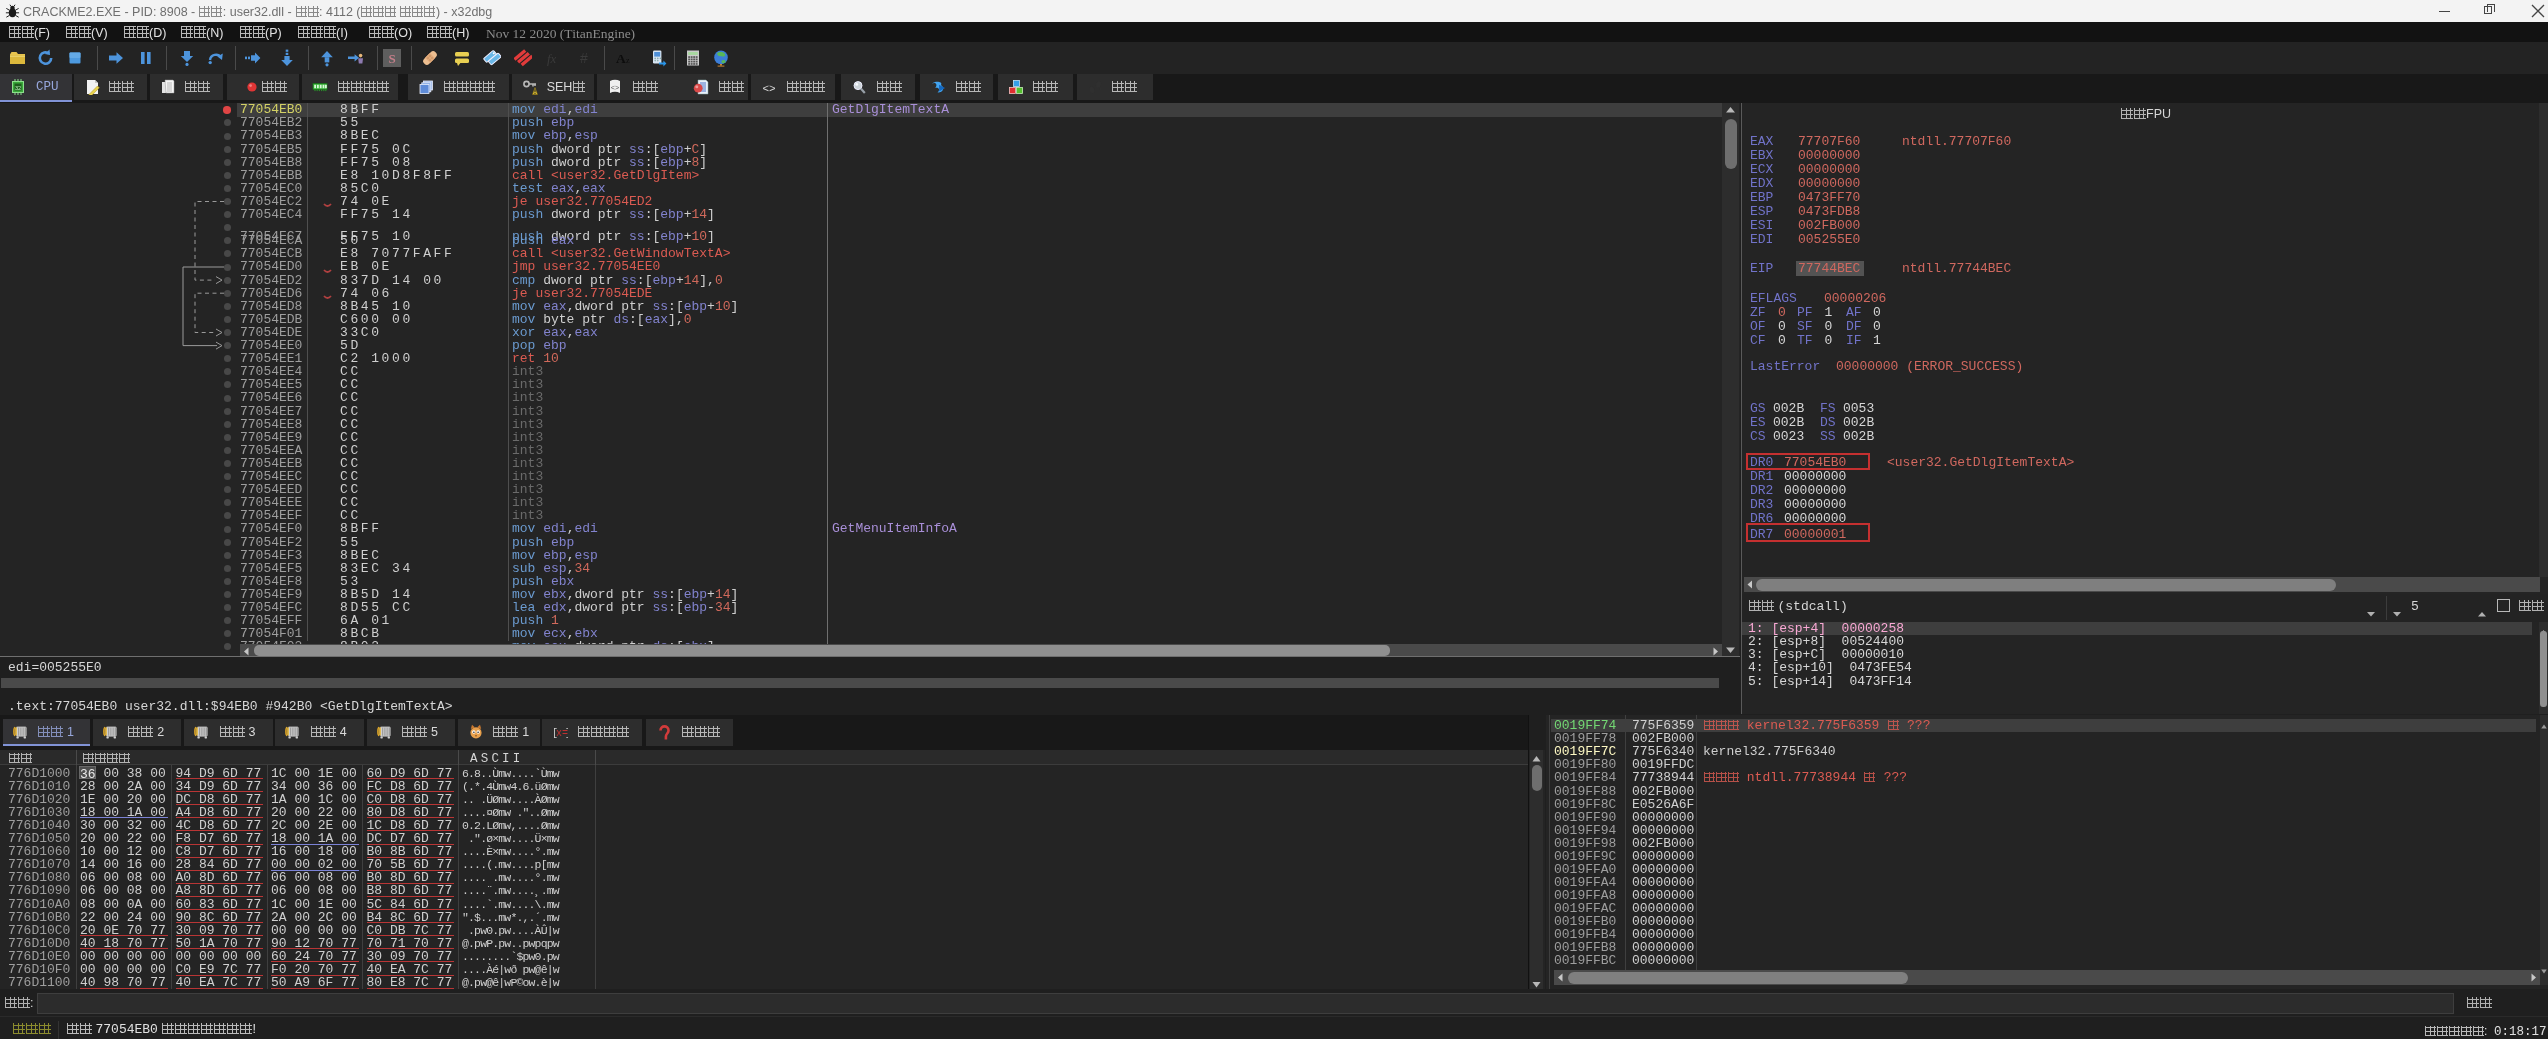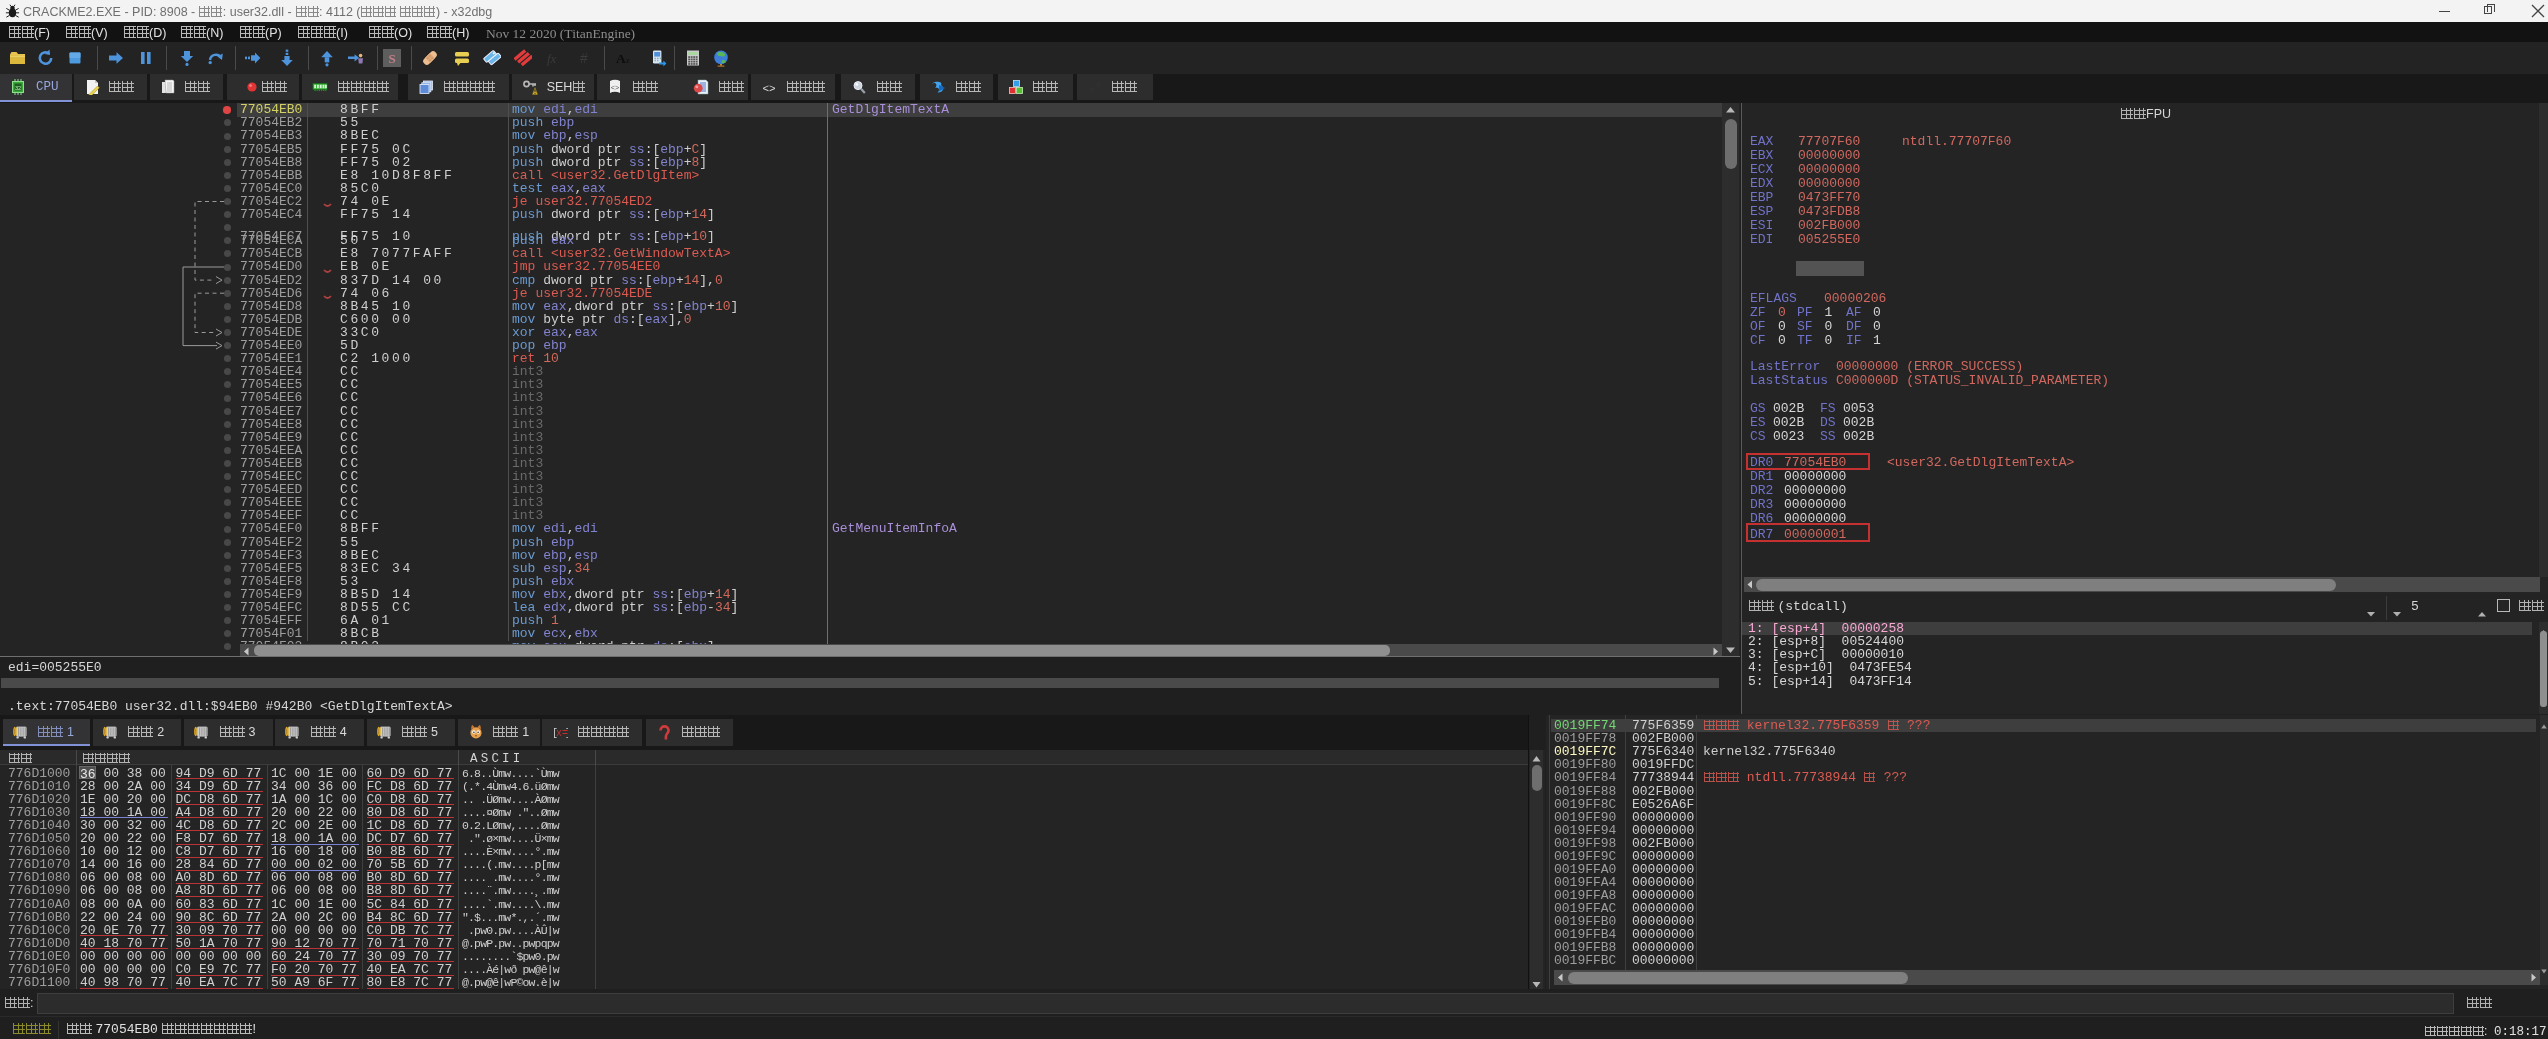--- a/index.html
+++ b/index.html
@@ -417,21 +417,21 @@
 <span class="sp cb" style="left:340px;letter-spacing:2.6px">8BEC</span>
 <span class="sp" style="left:512px"><span class="m">mov </span><span class="rg">ebp</span><span class="w">,</span><span class="rg">esp</span></span>
 </div>
 <div class="row" style="top:39.5px;width:1740px">
 <span class="sp ca" style="left:240px">77054EB5</span>
 <span class="sp cb" style="left:340px;letter-spacing:2.6px">FF75 0C</span>
 <span class="sp" style="left:512px"><span class="m">push </span><span class="w">dword ptr </span><span class="rg">ss</span><span class="w">:</span><span class="w">[</span><span class="rg">ebp</span><span class="w">+</span><span class="n">C</span><span class="w">]</span></span>
 </div>
 <div class="row" style="top:52.6px;width:1740px">
 <span class="sp ca" style="left:240px">77054EB8</span>
-<span class="sp cb" style="left:340px;letter-spacing:2.6px">FF75 02</span>
+<span class="sp cb" style="left:340px;letter-spacing:2.6px">FF75 08</span>
 <span class="sp" style="left:512px"><span class="m">push </span><span class="w">dword ptr </span><span class="rg">ss</span><span class="w">:</span><span class="w">[</span><span class="rg">ebp</span><span class="w">+</span><span class="n">8</span><span class="w">]</span></span>
 </div>
 <div class="row" style="top:65.7px;width:1740px">
 <span class="sp ca" style="left:240px">77054EBB</span>
 <span class="sp cb" style="left:340px;letter-spacing:2.6px">E8 10D8F8FF</span>
 <span class="sp" style="left:512px"><span class="rd">call </span><span class="rd">&lt;user32.GetDlgItem&gt;</span></span>
 </div>
 <div class="row" style="top:78.8px;width:1536px">
 <span class="sp ca" style="left:240px">77054EC0</span>
 <span class="sp cb" style="left:340px;letter-spacing:2.6px">85C0</span>
@@ -639,26 +639,26 @@
 <div class="ab" style="left:378px;top:4px;font-size:12.5px;color:#d6d6d6"><i class="c "></i><i class="c "></i>FPU</div>
 <div class="rrow" style="top:31.5px;left:0;width:806px"><span class="sp rn" style="left:8.0px">EAX</span><span class="sp rv" style="left:56.0px">77707F60</span><span class="sp rv" style="left:160.0px">ntdll.77707F60</span></div>
 <div class="rrow" style="top:45.6px;left:0;width:806px"><span class="sp rn" style="left:8.0px">EBX</span><span class="sp rv" style="left:56.0px">00000000</span></div>
 <div class="rrow" style="top:59.7px;left:0;width:806px"><span class="sp rn" style="left:8.0px">ECX</span><span class="sp rv" style="left:56.0px">00000000</span></div>
 <div class="rrow" style="top:73.8px;left:0;width:806px"><span class="sp rn" style="left:8.0px">EDX</span><span class="sp rv" style="left:56.0px">00000000</span></div>
 <div class="rrow" style="top:87.9px;left:0;width:806px"><span class="sp rn" style="left:8.0px">EBP</span><span class="sp rv" style="left:56.0px">0473FF70</span></div>
 <div class="rrow" style="top:102.0px;left:0;width:806px"><span class="sp rn" style="left:8.0px">ESP</span><span class="sp rv" style="left:56.0px">0473FDB8</span></div>
 <div class="rrow" style="top:116.1px;left:0;width:806px"><span class="sp rn" style="left:8.0px">ESI</span><span class="sp rv" style="left:56.0px">002FB000</span></div>
 <div class="rrow" style="top:130.2px;left:0;width:806px"><span class="sp rn" style="left:8.0px">EDI</span><span class="sp rv" style="left:56.0px">005255E0</span></div>
 <div class="ab" style="left:54px;top:157.5px;width:68px;height:15px;background:#535353"></div>
+<div class="rrow" style="top:158.5px;left:0;width:806px"><span class="sp rn" style="left:8.0px">EIP</span><span class="sp rv" style="left:56.0px">77744BEC</span><span class="sp rv" style="left:160.0px">ntdll.77744BEC</span></div>
 <div class="rrow" style="top:188.5px;left:0;width:806px"><span class="sp rn" style="left:8.0px">EFLAGS</span><span class="sp rv" style="left:82.0px">00000206</span></div>
 <div class="rrow" style="top:202.9px;left:0;width:806px"><span class="sp rn" style="left:8.0px">ZF</span><span class="sp rv" style="left:36.0px">0</span><span class="sp rn" style="left:55.0px">PF</span><span class="sp wv" style="left:82.5px">1</span><span class="sp rn" style="left:104.0px">AF</span><span class="sp wv" style="left:131.0px">0</span></div>
 <div class="rrow" style="top:217.0px;left:0;width:806px"><span class="sp rn" style="left:8.0px">OF</span><span class="sp wv" style="left:36.0px">0</span><span class="sp rn" style="left:55.0px">SF</span><span class="sp wv" style="left:82.5px">0</span><span class="sp rn" style="left:104.0px">DF</span><span class="sp wv" style="left:131.0px">0</span></div>
 <div class="rrow" style="top:231.1px;left:0;width:806px"><span class="sp rn" style="left:8.0px">CF</span><span class="sp wv" style="left:36.0px">0</span><span class="sp rn" style="left:55.0px">TF</span><span class="sp wv" style="left:82.5px">0</span><span class="sp rn" style="left:104.0px">IF</span><span class="sp wv" style="left:131.0px">1</span></div>
 <div class="rrow" style="top:256.5px;left:0;width:806px"><span class="sp rn" style="left:8.0px">LastError</span><span class="sp rv" style="left:94.0px">00000000 (ERROR_SUCCESS)</span></div>
-<div class="rrow" style="top:270.6px;left:0;width:806px"><span class="sp rn" style="left:8.0px">LastStatus</span><span class="sp rv" style="left:94.0px">C000000D (STATUS_INVALID_PARAMETER)</span></div>
 <div class="rrow" style="top:298.5px;left:0;width:806px"><span class="sp rn" style="left:8.0px">GS</span><span class="sp wv" style="left:31.0px">002B</span><span class="sp rn" style="left:78.0px">FS</span><span class="sp wv" style="left:101.0px">0053</span></div>
 <div class="rrow" style="top:312.6px;left:0;width:806px"><span class="sp rn" style="left:8.0px">ES</span><span class="sp wv" style="left:31.0px">002B</span><span class="sp rn" style="left:78.0px">DS</span><span class="sp wv" style="left:101.0px">002B</span></div>
 <div class="rrow" style="top:326.7px;left:0;width:806px"><span class="sp rn" style="left:8.0px">CS</span><span class="sp wv" style="left:31.0px">0023</span><span class="sp rn" style="left:78.0px">SS</span><span class="sp wv" style="left:101.0px">002B</span></div>
 <div class="rrow" style="top:352.5px;left:0;width:806px"><span class="sp rn" style="left:8.0px">DR0</span><span class="sp rv" style="left:42.0px">77054EB0</span><span class="sp rv" style="left:145.0px">&lt;user32.GetDlgItemTextA&gt;</span></div>
 <div class="rrow" style="top:366.6px;left:0;width:806px"><span class="sp rn" style="left:8.0px">DR1</span><span class="sp wv" style="left:42.0px">00000000</span></div>
 <div class="rrow" style="top:380.7px;left:0;width:806px"><span class="sp rn" style="left:8.0px">DR2</span><span class="sp wv" style="left:42.0px">00000000</span></div>
 <div class="rrow" style="top:394.8px;left:0;width:806px"><span class="sp rn" style="left:8.0px">DR3</span><span class="sp wv" style="left:42.0px">00000000</span></div>
 <div class="rrow" style="top:408.9px;left:0;width:806px"><span class="sp rn" style="left:8.0px">DR6</span><span class="sp wv" style="left:42.0px">00000000</span></div>
 <div class="rrow" style="top:424.5px;left:0;width:806px"><span class="sp rn" style="left:8.0px">DR7</span><span class="sp rv" style="left:42.0px">00000001</span></div>
 <div class="ab" style="left:4px;top:349.5px;width:124px;height:17px;border:2px solid #c53030"></div>

